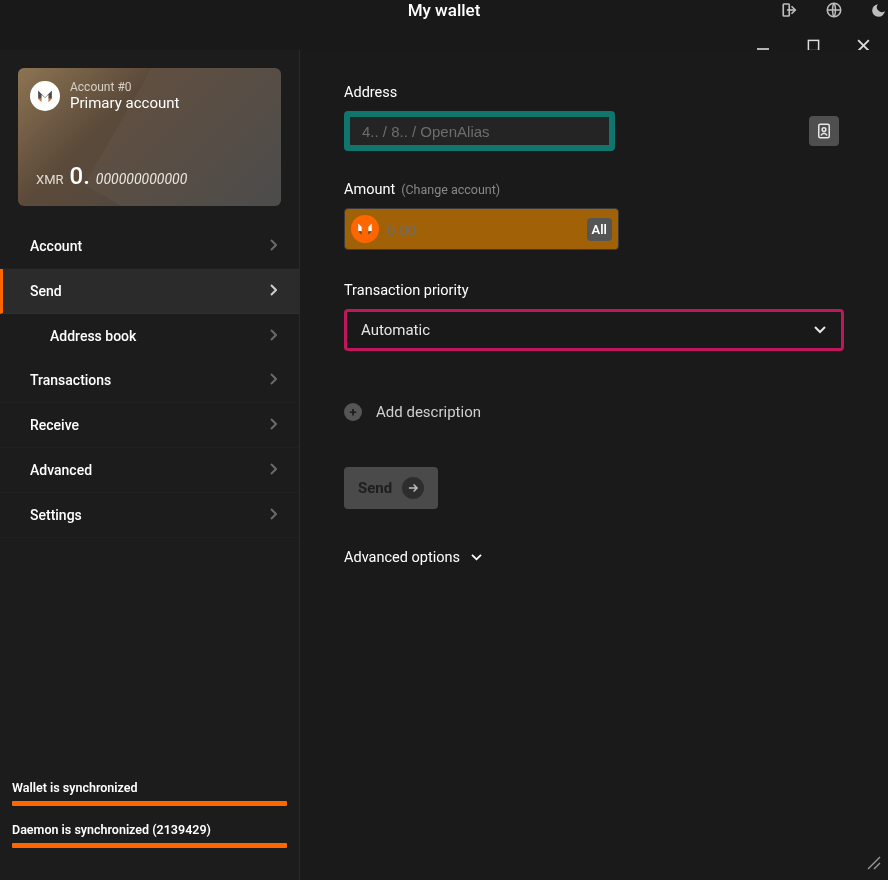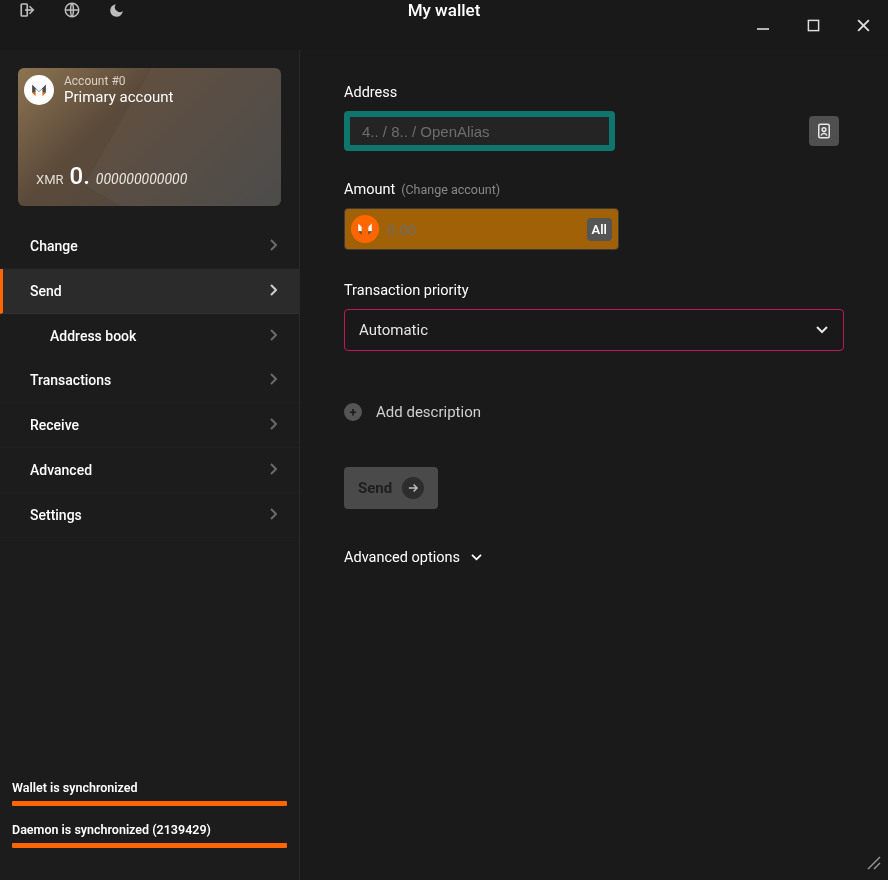--- a/index.html
+++ b/index.html
@@ -9,22 +9,23 @@
     background: #1a1a1a;
     color: #ffffff;
     font-family: -apple-system, BlinkMacSystemFont, "Segoe UI", Roboto, Arial, sans-serif;
     font-size: 14px;
     overflow: hidden;
     position: relative;
   }
   .titlebar {
     height: 50px;
     display: flex;
-    align-items: flex-start;
+    align-items: flex-end;
     background: #191919;
+    flex-direction: column;
   }
   .titlebar-left {
     display: flex;
     align-items: center;
     gap: 24px;
     padding-left: 18px;
   }
   .titlebar-icon {
     width: 20px; height: 20px;
     display: flex; align-items: center; justify-content: center;
@@ -62,21 +63,21 @@
     border-right: 1px solid #2a2a2a;
     display: flex;
     flex-direction: column;
     position: relative;
   }
   .account-card {
     margin: 18px;
     height: 138px;
     border-radius: 6px;
     background: linear-gradient(135deg, #8d7452 0%, #5b4a3a 35%, #474747 100%);
-    padding: 6px;
+    padding: 12px;
     position: relative;
     overflow: hidden;
   }
   .account-card::before {
     content:"";
     position:absolute;
     right:-40px; top:-20px;
     width:200px; height:200px;
     background: rgba(255,255,255,0.03);
     transform: rotate(30deg);
@@ -185,21 +186,21 @@
     flex:1; background:transparent; border:none; outline:none;
     color:#fff; font-size:15px;
   }
   .amount-input::placeholder { color:#6d6d6d; }
   .all-btn {
     background:#555; color:#fff; border-radius:4px;
     padding:4px 5px; font-size:13px; font-weight:600;
     cursor:pointer;
   }
   .priority-select {
-    height:42px; background:#191919; border:1px solid #be185d; border-radius:4px;
+    height:42px; background:#191919; border:3px solid #be185d; border-radius:4px;
     display:flex; align-items:center; justify-content:space-between;
     padding:0 14px; cursor:pointer; color:#e6e6e6; font-size:15px;
   }
 
   .add-desc {
     display:flex; align-items:center; gap:14px;
     margin-top:52px; color:#d0d0d0; font-size:15px;
     cursor:pointer;
   }
   .plus-circ {
@@ -299,21 +300,21 @@
       </div>
       <div class="card-balance">
         <span>XMR</span>
         <span class="big">0.</span>
           <span class="small">000000000000</span>
       </div>
     </div>
 
     <div class="nav">
       <div class="nav-item">
-        <span>Change</span>
+        <span>Account</span>
         <span class="chev">
           <svg width="8" height="12" viewBox="0 0 8 12" fill="none" stroke="currentColor" stroke-width="2">
               <path d="M2 1l5 5-5 5"></path>
             </svg>
         </span>
       </div>
       <div class="nav-item active">
         <span>Send</span>
         <span class="chev" style="color:#cfcfcf">
           <svg width="8" height="12" viewBox="0 0 8 12" fill="none" stroke="currentColor" stroke-width="2">

